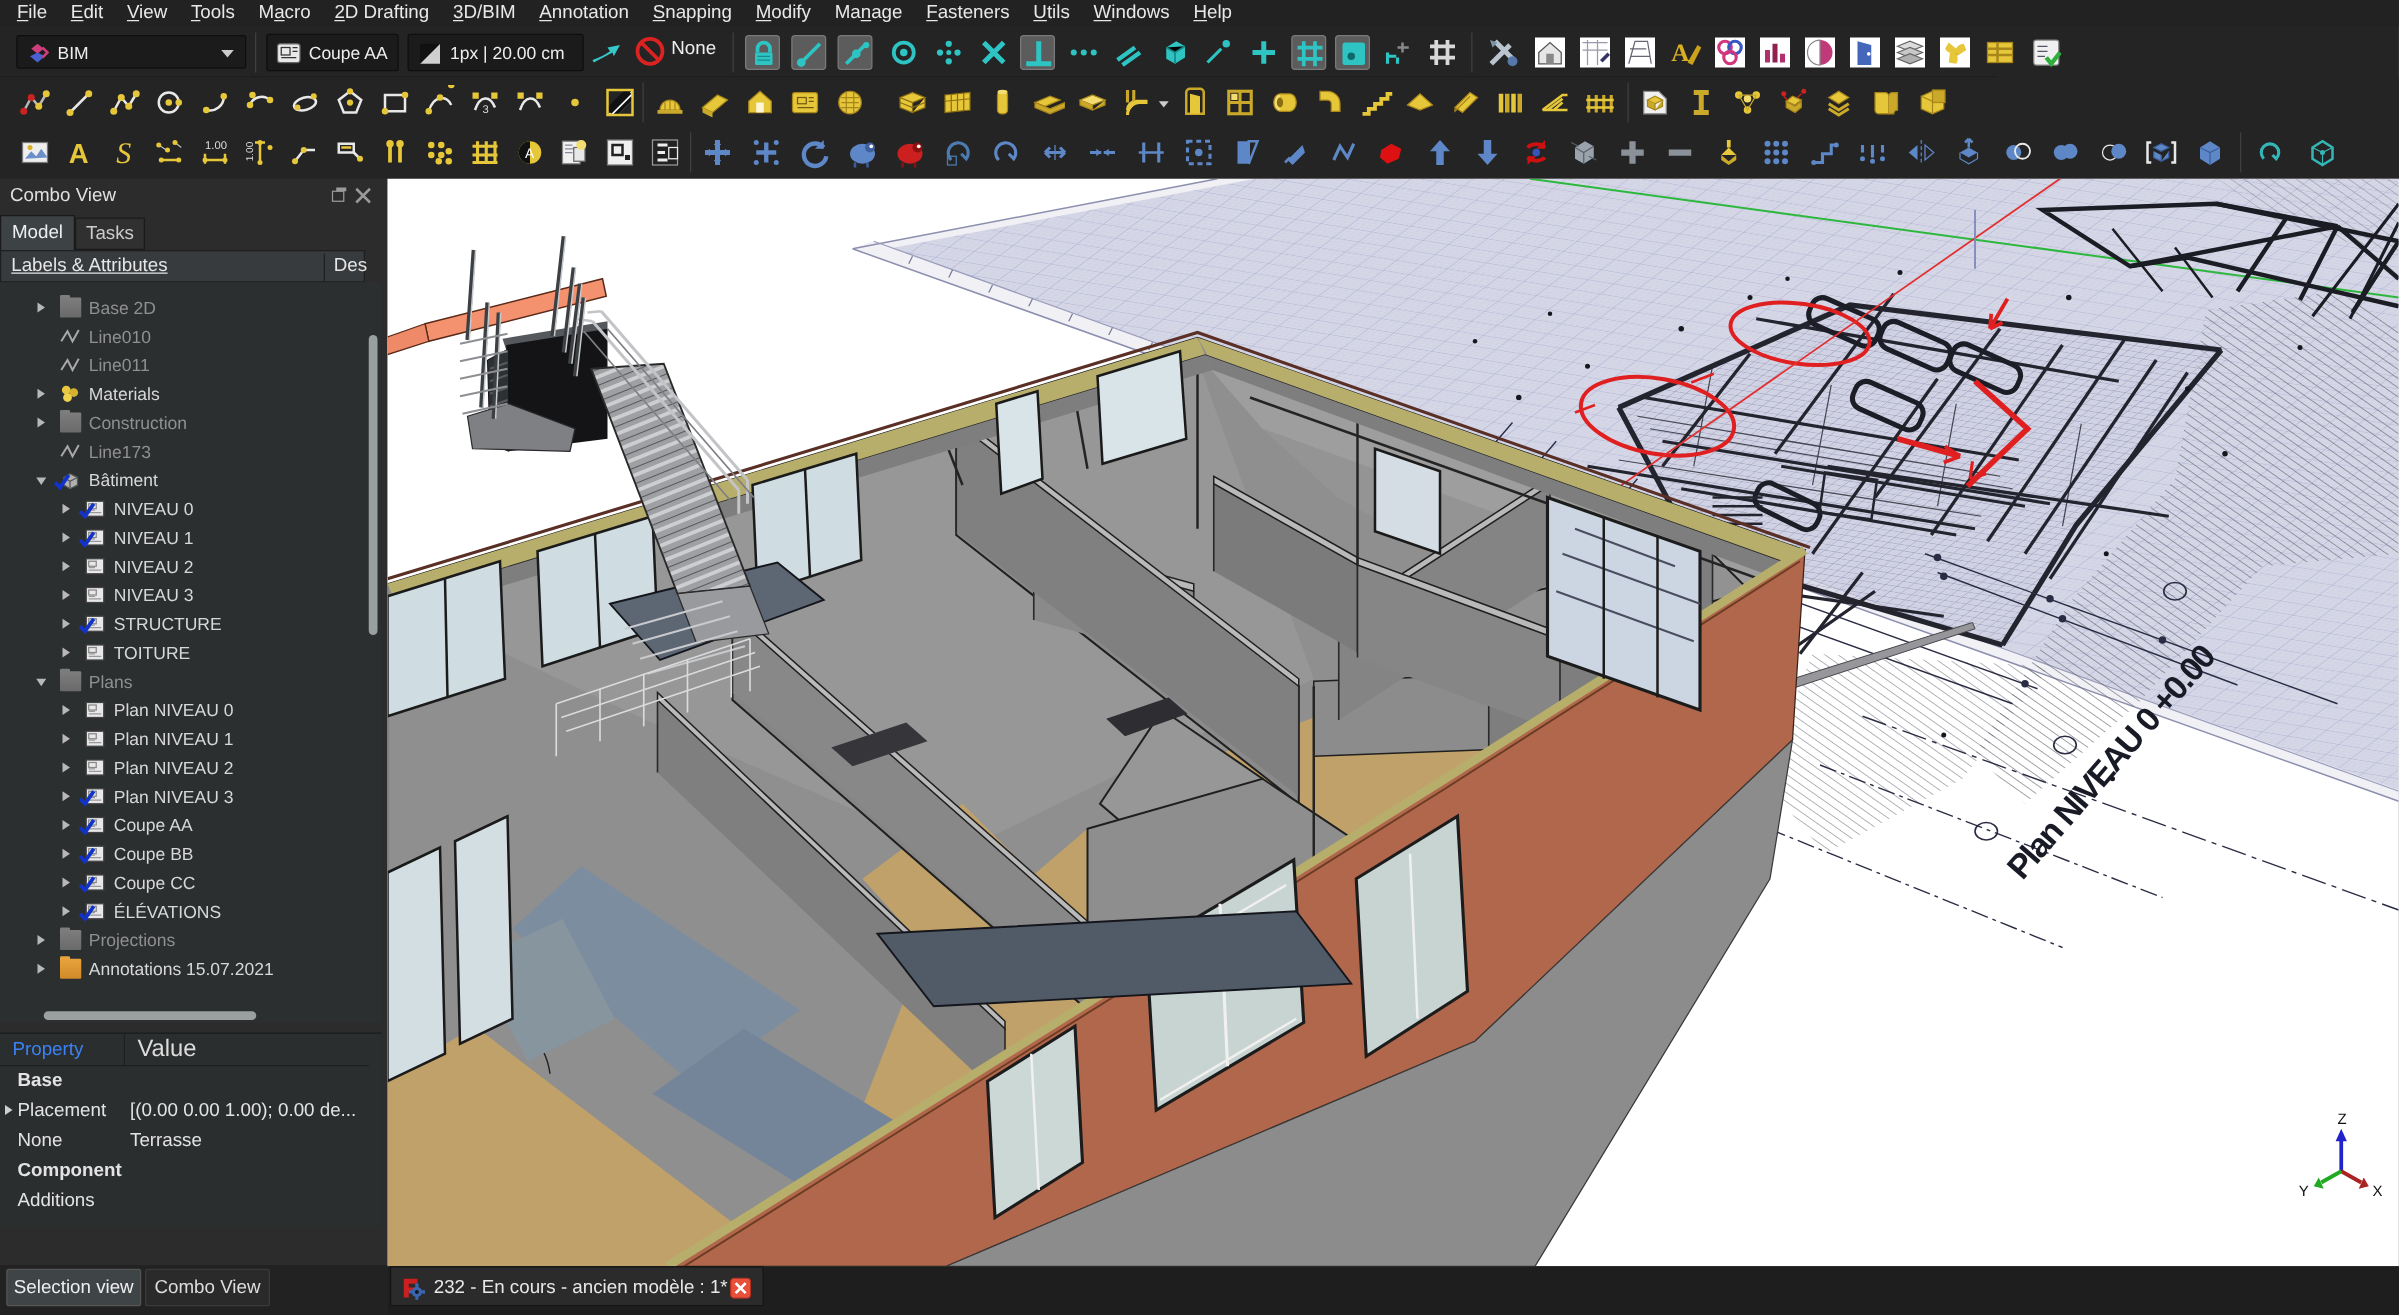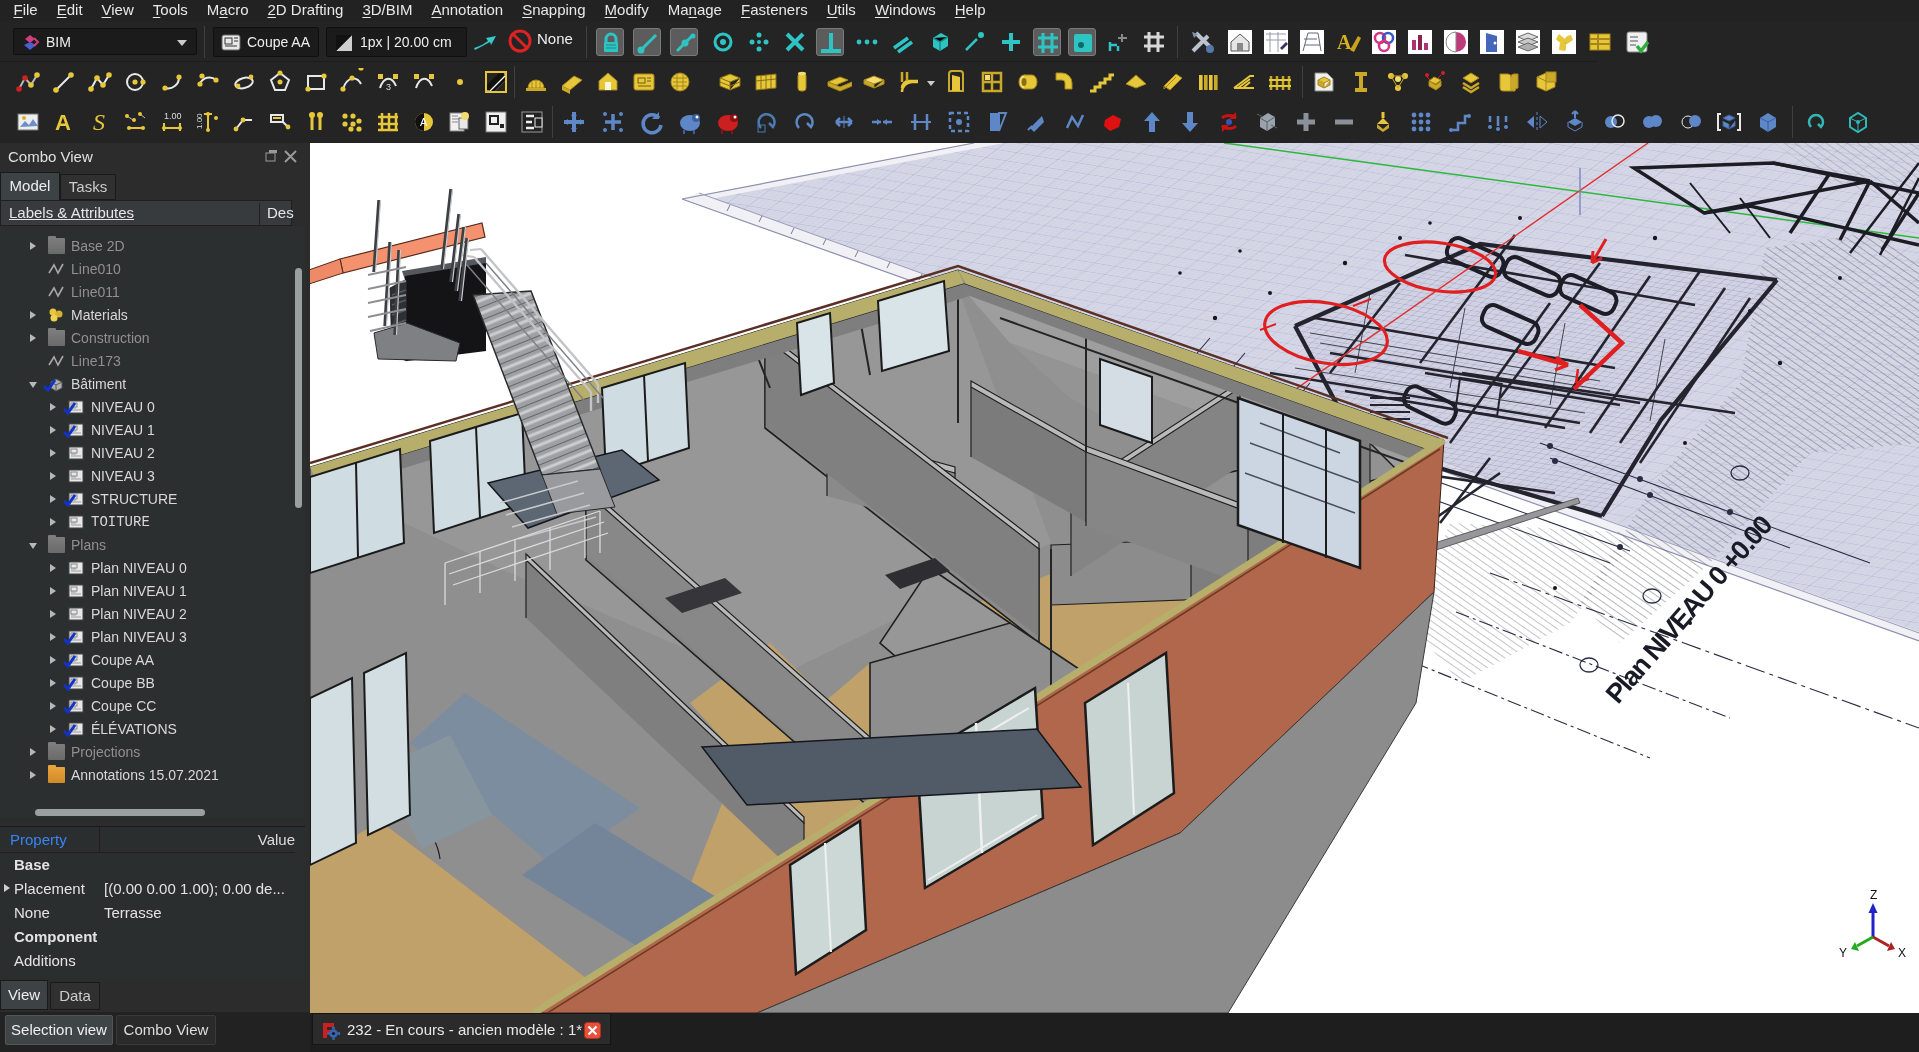--- a/index.html
+++ b/index.html
@@ -788,21 +788,21 @@
           </svg>
           <span style="position:absolute;left:91px;" class="">STRUCTURE</span>
         </div>
         <div class="titem" style="top:285px;left:0;">
           <span class="car r" style="left:50px;"></span>
           <svg class="tico" style="left:68px;" width="17" height="16">
             <rect x="1" y="2" width="14" height="12" fill="#e8e8e8" stroke="#444"></rect>
             <rect x="3" y="4" width="6" height="4" fill="none" stroke="#888"></rect>
             <path d="M3 11 L13 11 M3 9 L8 9" stroke="#999"></path>
           </svg>
-          <span style="position:absolute;left:91px;font-family:Liberation Mono, monospace;" class="">TOITURE</span>
+          <span style="position:absolute;left:91px;" class="">TOITURE</span>
         </div>
         <div class="titem" style="top:308px;left:0;">
           <span class="car d" style="left:29px;"></span>
           <span class="tico fold" style="left:48px;"></span>
           <span style="position:absolute;left:71px;" class="dim">Plans</span>
         </div>
         <div class="titem" style="top:331px;left:0;">
           <span class="car r" style="left:50px;"></span>
           <svg class="tico" style="left:68px;" width="17" height="16">
             <rect x="1" y="2" width="14" height="12" fill="#e8e8e8" stroke="#444"></rect>
@@ -905,34 +905,30 @@
   <div class="abs" style="left:292px;top:83px;width:13px;height:592px;background:#2c2f30;">
     <div class="abs" style="left:3px;top:42px;width:7px;height:240px;background:#9aa0a0;border-radius:4px;"></div>
   </div>
 
   <div class="abs" style="left:0;top:663px;width:292px;height:12px;background:#2c2f30;">
     <div class="abs" style="left:35px;top:3px;width:170px;height:7px;background:#9aa0a0;border-radius:4px;"></div>
   </div>
 
   <div class="abs" style="left:0;top:683px;width:305px;height:156px;background:#2b2e2f;border-top:1px solid #1a1a1a;">
     <div class="abs" style="left:0;top:0;width:100px;height:26px;border-right:1px solid #1f1f1f;border-bottom:1px solid #1f1f1f;color:#3b82f6;font-size:15px;line-height:25px;"><span style="margin-left:10px">Property</span></div>
-    <div class="abs" style="left:100px;top:0;width:195px;height:26px;border-bottom:1px solid #1f1f1f;color:#ddd;font-size:15px;line-height:25px;text-align:right;"><span style="margin-left:10px">Value</span></div>
+    <div class="abs" style="left:100px;top:0;width:195px;height:26px;border-bottom:1px solid #1f1f1f;color:#ddd;font-size:19px;line-height:25px;"><span style="margin-left:10px">Value</span></div>
     <div class="abs" style="left:0;top:26px;width:305px;color:#e3e3e3;font-size:15px;">
       <div style="height:24px;line-height:24px;"><b style="margin-left:14px">Base</b></div>
       <div style="height:24px;line-height:24px;position:relative;"><span class="car r" style="left:4px;border-left-color:#cfcfcf;"></span><span style="margin-left:14px">Placement</span><span class="abs" style="left:104px;">[(0.00 0.00 1.00); 0.00 de...</span></div>
       <div style="height:24px;line-height:24px;position:relative;"><span style="margin-left:14px">None</span><span class="abs" style="left:104px;">Terrasse</span></div>
       <div style="height:24px;line-height:24px;"><b style="margin-left:14px">Component</b></div>
       <div style="height:24px;line-height:24px;"><span style="margin-left:14px">Additions</span></div>
     </div>
   </div>
 
-  <div class="abs" style="left:0;top:835px;width:310px;height:34px;background:#2c2c2c;">
-    <div class="abs" style="left:0;top:2px;width:48px;height:30px;background:#3d4245;border:1px solid #1a1a1a;color:#eee;font-size:15px;text-align:center;line-height:28px;">View</div>
-    <div class="abs" style="left:50px;top:4px;width:50px;height:28px;background:#303030;border:1px solid #1a1a1a;color:#ccc;font-size:15px;text-align:center;line-height:26px;">Data</div>
-  </div>
 
   <div class="abs" style="left:0;top:869px;width:310px;height:40px;background:#222;">
     <div class="abs" style="left:5px;top:3px;width:108px;height:30px;background:#3f4447;border:1px solid #555;border-radius:2px;color:#eee;font-size:15px;text-align:center;line-height:28px;">Selection view</div>
     <div class="abs" style="left:116px;top:3px;width:100px;height:30px;background:#2a2a2a;border:1px solid #3a3a3a;border-radius:2px;color:#ddd;font-size:15px;text-align:center;line-height:28px;">Combo View</div>
   </div>
 </div>
 
 <div id="viewport">
 <svg width="1609" height="870" viewBox="0 0 1609 870" xmlns="http://www.w3.org/2000/svg">
   <defs>

